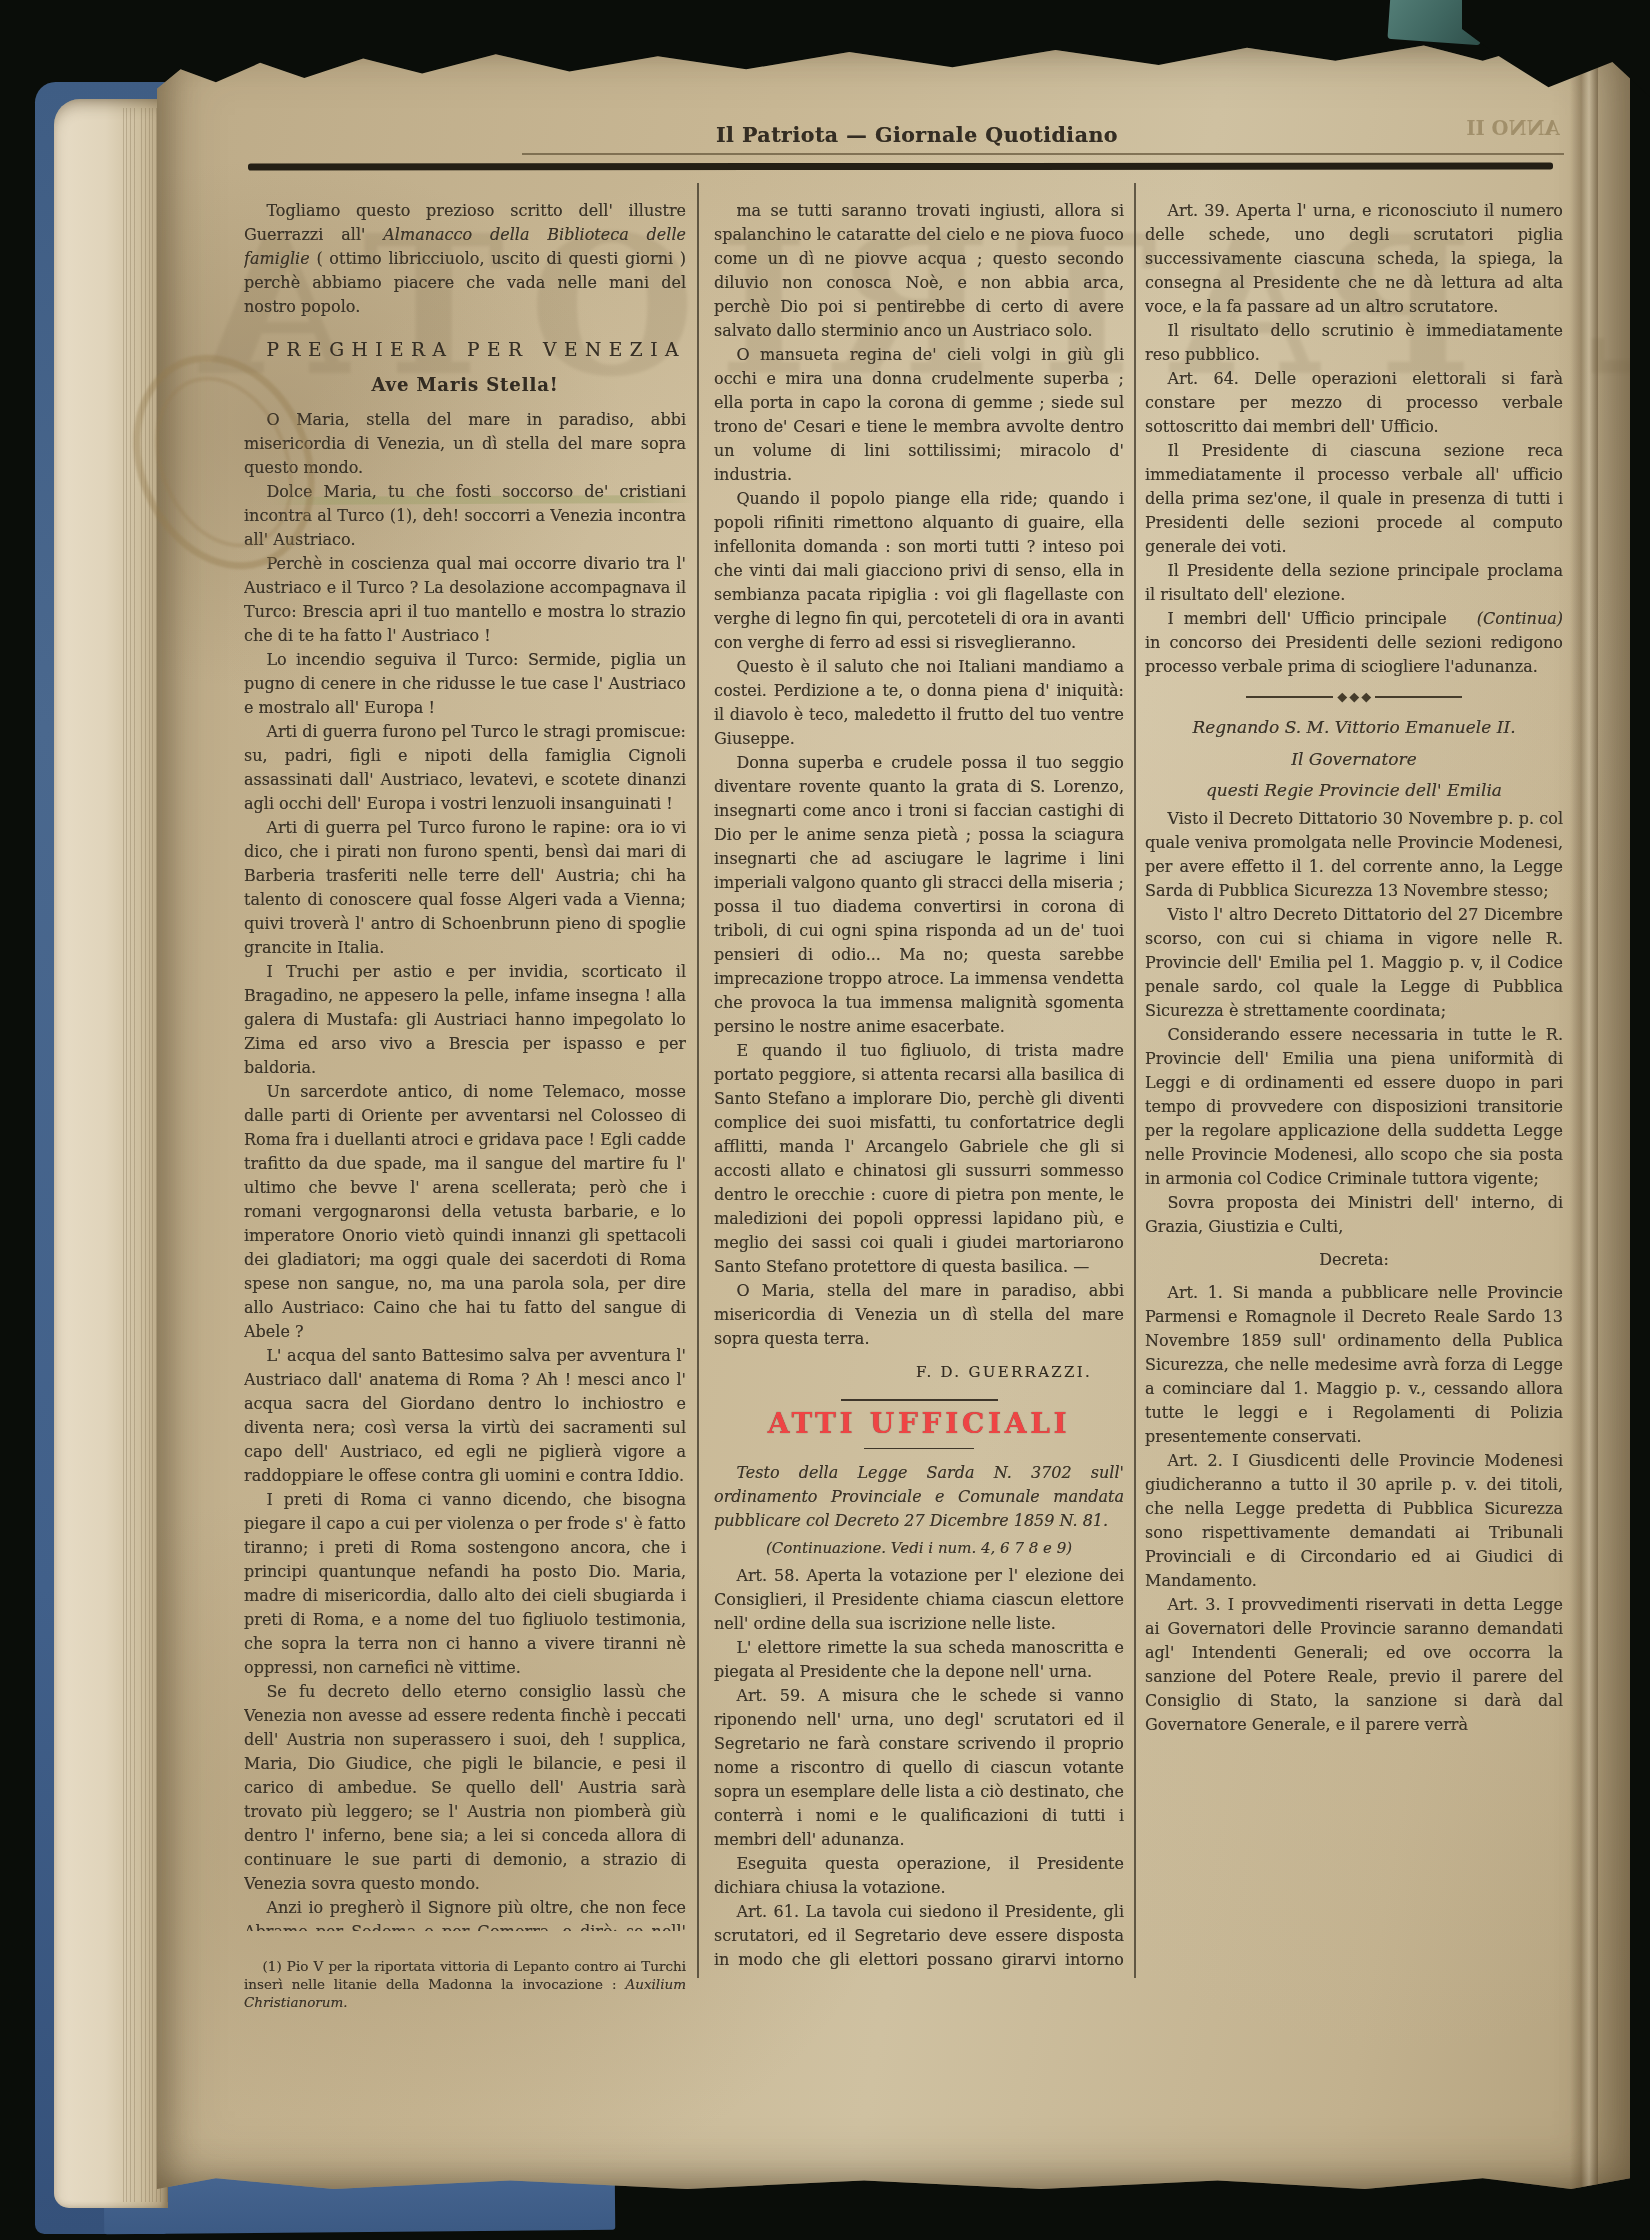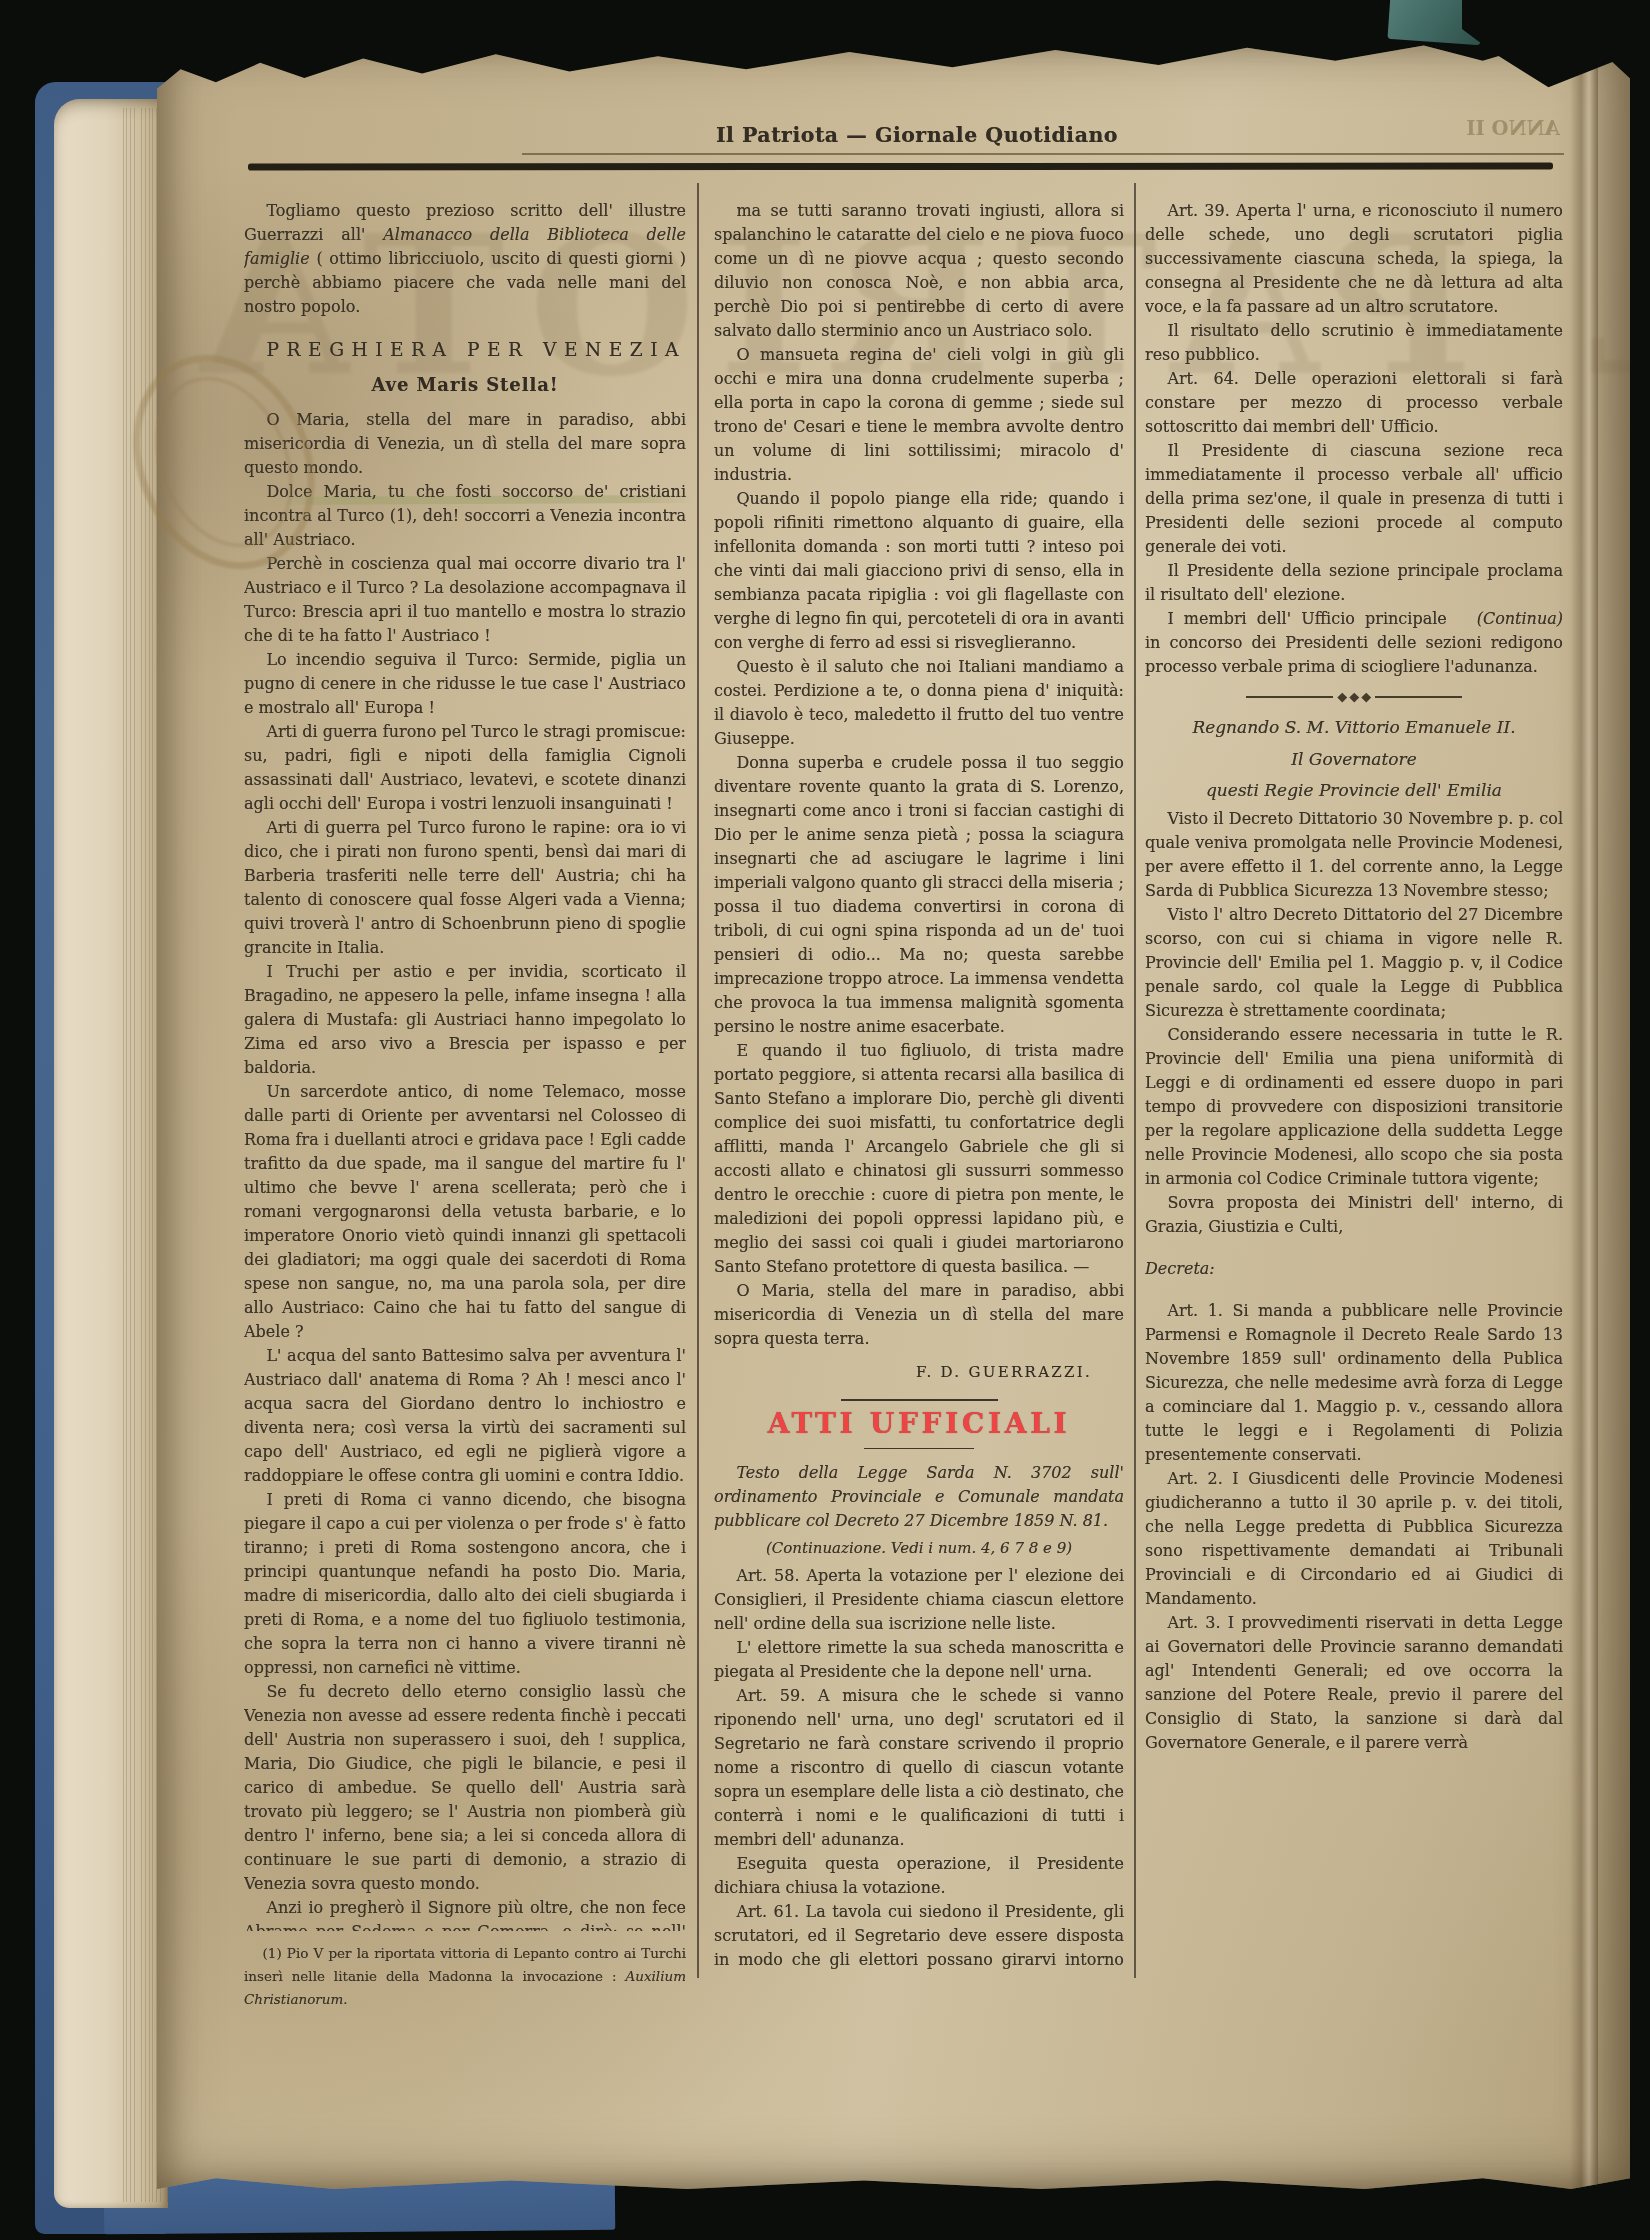--- a/index.html
+++ b/index.html
@@ -106,21 +106,21 @@
   em{font-style:italic;}
   .h-preghiera{
     text-align:right;text-indent:0!important;letter-spacing:7.5px;font-size:18.6px;
     margin:18.6px 0 11.2px!important;color:#362f25;
   }
   .h-ave{
     text-align:center;text-indent:0!important;font-weight:bold;font-size:18px;
     letter-spacing:0.9px;margin:3.7px 0 11.2px!important;color:#332c22;
   }
   .footnote{
-    position:absolute;left:0;right:0;bottom:0;font-size:13.5px;line-height:23px;
+    position:absolute;left:0;right:0;bottom:0;font-size:13.5px;line-height:18px;
     text-align:justify;
   }
   .footnote p{text-indent:18.6px;margin:0;}
   .signature{
     text-align:right!important;text-indent:0!important;padding-right:32px;
     letter-spacing:2.3px;font-size:15px;margin-top:9.3px!important;color:#332c22;
   }
   .rule-a{width:157px;height:1.9px;background:#3e362a;margin:15px auto 11.2px;}
   .rule-b{width:110px;height:1.9px;background:#3e362a;margin:11.2px auto 11.2px;}
   .h-atti{
@@ -129,21 +129,21 @@
     text-shadow:0 0 0.9px rgba(45,39,32,.8);
   }
   .law-intro{font-style:italic;}
   .cont-note{text-align:center;text-indent:0!important;font-style:italic;font-size:15px;margin:3.7px 0!important;}
   .continua{float:right;font-style:italic;margin-left:7.5px;}
   .orn{display:flex;align-items:center;justify-content:center;width:216px;margin:15px auto 11.2px;gap:5.6px;}
   .orn .line{height:1.9px;background:#453c2b;flex:1;}
   .orn i{width:6.5px;height:6.5px;background:#453c2b;transform:rotate(45deg);display:block;}
   .decree-h{text-align:center;text-indent:0!important;font-style:italic;font-size:17px;line-height:30px;margin:1.9px 0!important;}
   .decree-h.first{margin-top:9.3px!important;}
-  .decreta{text-align:left;text-indent:0!important;font-style:italic;margin:18px 0!important;}
+  .decreta{text-align:center;text-indent:0!important;margin:9px 0!important;}
 </style>
 </head>
 <body>
 
 <div class="cover-left"></div>
 <div class="kraft-corner"></div>
 <div class="cover-bottom"></div>
 <div class="page-stack"></div>
 <div class="ribbon"></div>
 

